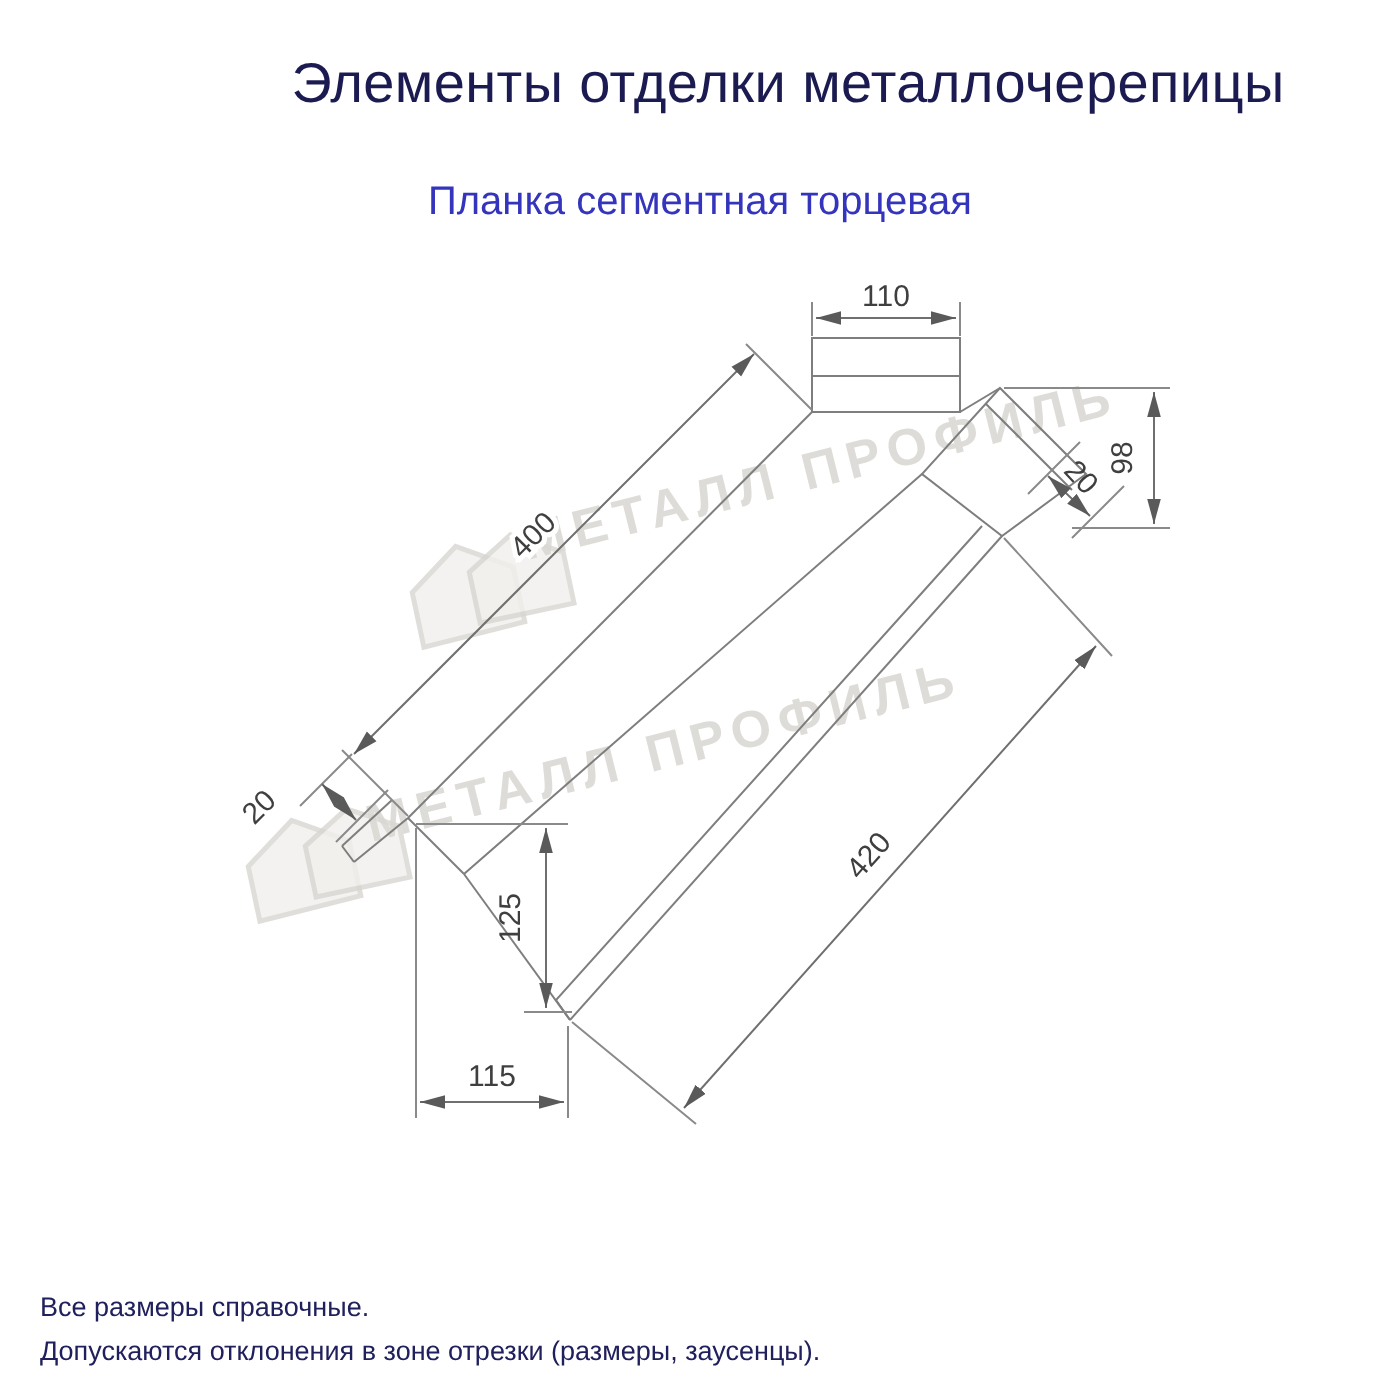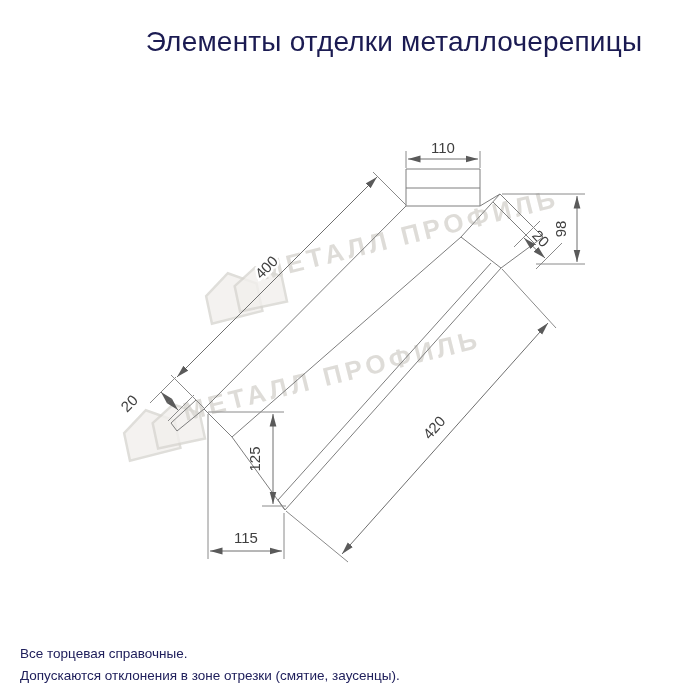--- a/index.html
+++ b/index.html
@@ -48,20 +48,21 @@
   .wmlogo{stroke:#d8d6d1;stroke-width:2.5;fill:#f2f0ed;opacity:0.8;}
 </style>
 </head>
 <body>
 
 <div class="page">
 
   <div class="title">Элементы отделки металлочерепицы</div>
 
   <div class="subtitle">
+    <div>Планка сегментная торцевая</div>
   </div>
 
   <svg class="drawing-svg" width="700" height="700" viewBox="0 0 700 700">
     <defs>
       <marker id="arr" viewBox="0 0 13 8" refX="12.5" refY="4" markerWidth="13" markerHeight="8" markerUnits="userSpaceOnUse" orient="auto-start-reverse">
         <path d="M12.5,4 L0,0.6 L0,7.4 Z" fill="#5a5a5a"></path>
       </marker>
     </defs>
 
     <g>
@@ -146,17 +147,17 @@
     </g>
 
     <g>
       <path class="ext" d="M286,511 L348,562 M502,269 L556,328"></path>
       <path class="dim" d="M342,554 L548,323" marker-start="url(#arr)" marker-end="url(#arr)"></path>
       <text class="dimtxt halo" transform="translate(438,431) rotate(-48.5)">420</text>
     </g>
   </svg>
 
   <div class="footnotes">
-    <div>Все торцевая справочные.</div>
-    <div>Допускаются отклонения в зоне отрезки (смятие, заусенцы).</div>
+    <div>Все размеры справочные.</div>
+    <div>Допускаются отклонения в зоне отрезки (размеры, заусенцы).</div>
   </div>
 
 </div>
 
 </body></html>

